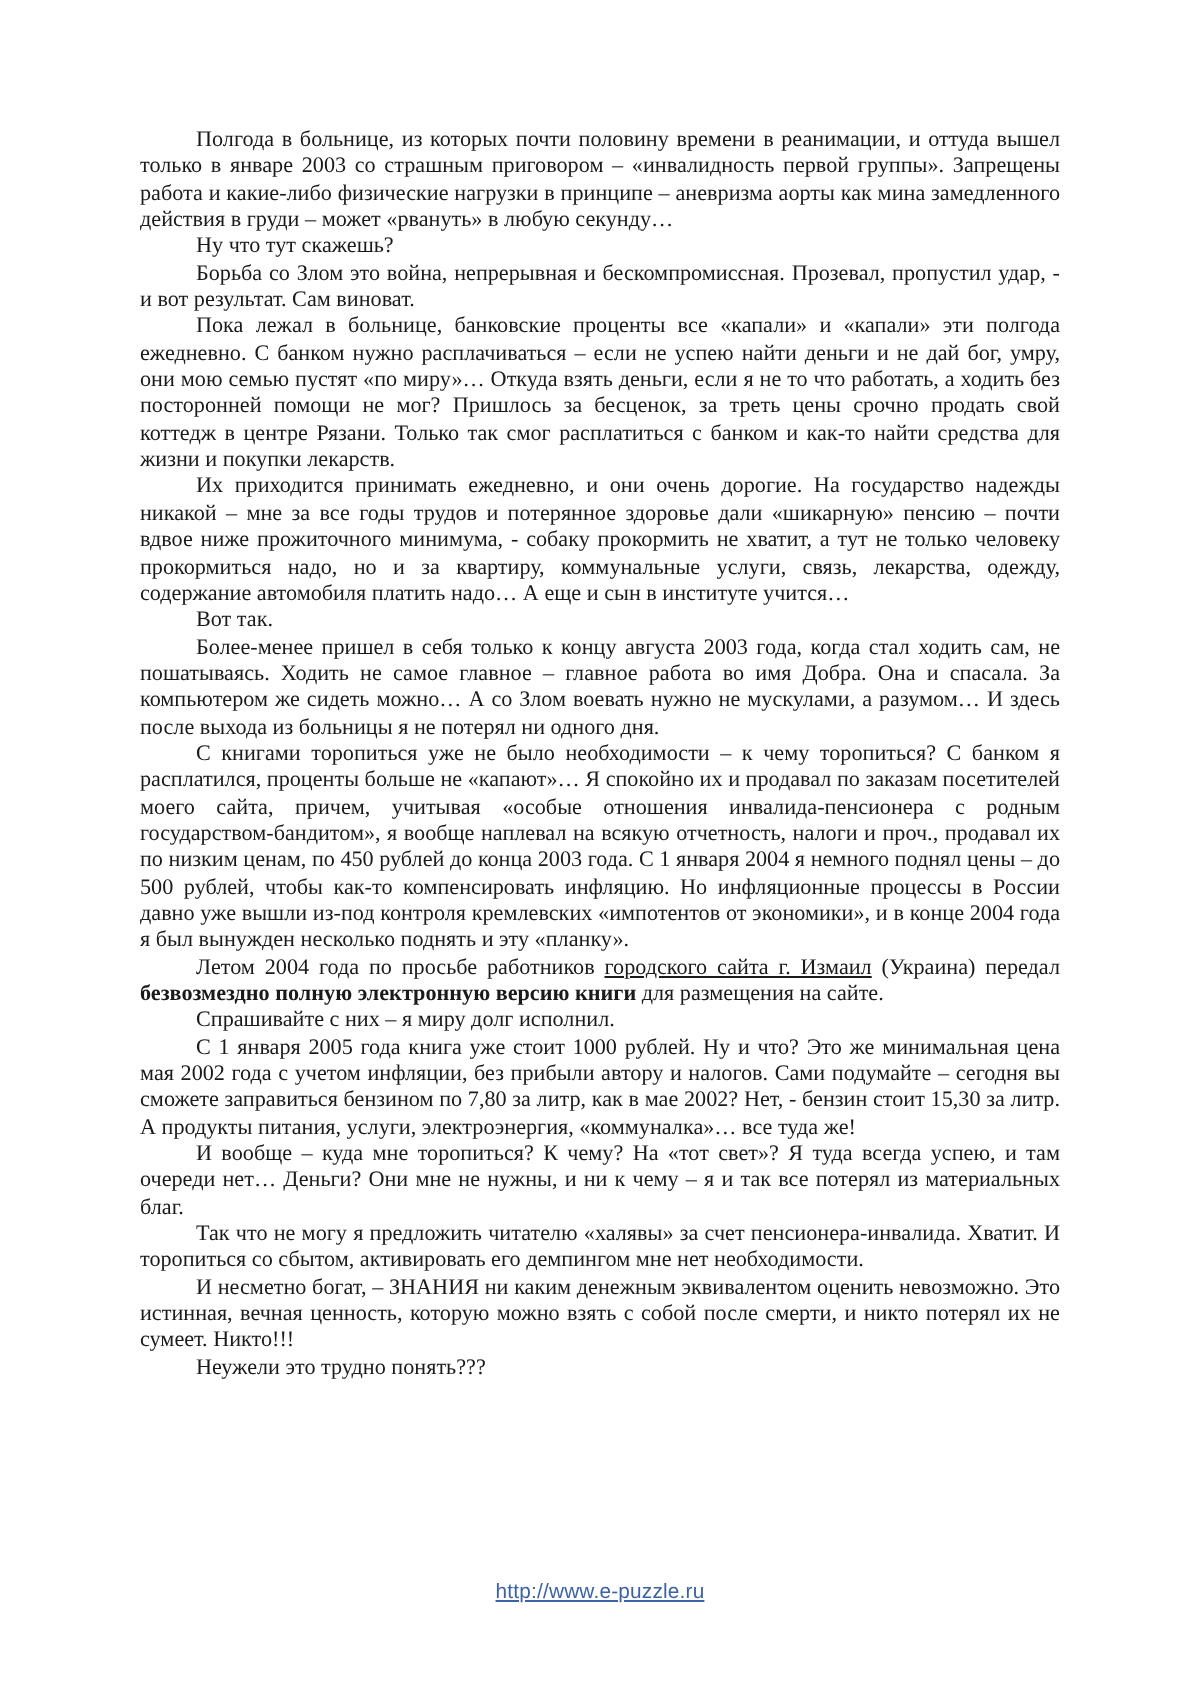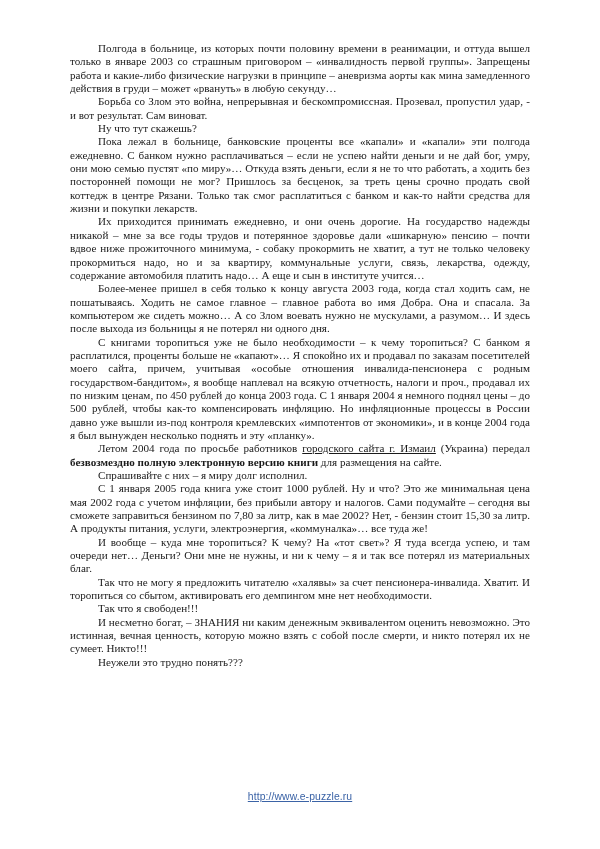--- a/index.html
+++ b/index.html
@@ -17,21 +17,21 @@
     width: 600px;
     height: 849px;
     margin: 0;
     background: #ffffff;
     overflow: hidden;
     box-sizing: border-box;
   }
   .doc-body {
     position: absolute;
     left: 70px;
-    top: 42px;
+    top: 64px;
     width: 460px;
   }
   .para {
     margin: 0;
     padding: 0;
     font-size: 11.1px;
     line-height: 13.35px;
     text-align: justify;
     text-justify: inter-word;
     text-indent: 28px;
@@ -67,36 +67,36 @@
   }
 </style>
 </head>
 <body>
 
 <div class="page">
 
   <div class="doc-body">
 
     <p class="para">Полгода в больнице, из которых почти половину времени в реанимации, и оттуда вышел только в январе 2003 со страшным приговором – «инвалидность первой группы». Запрещены работа и какие-либо физические нагрузки в принципе – аневризма аорты как мина замедленного действия в груди – может «рвануть» в любую секунду…</p>
+    <p class="para">Ну что тут скажешь?</p>
     <p class="para">Борьба со Злом это война, непрерывная и бескомпромиссная. Прозевал, пропустил удар, - и вот результат. Сам виноват.</p>
-    <p class="para">Ну что тут скажешь?</p>
     <p class="para">Пока лежал в больнице, банковские проценты все «капали» и «капали» эти полгода ежедневно. С банком нужно расплачиваться – если не успею найти деньги и не дай бог, умру, они мою семью пустят «по миру»… Откуда взять деньги, если я не то что работать, а ходить без посторонней помощи не мог? Пришлось за бесценок, за треть цены срочно продать свой коттедж в центре Рязани. Только так смог расплатиться с банком и как-то найти средства для жизни и покупки лекарств.</p>
     <p class="para">Их приходится принимать ежедневно, и они очень дорогие. На государство надежды никакой – мне за все годы трудов и потерянное здоровье дали «шикарную» пенсию – почти вдвое ниже прожиточного минимума, - собаку прокормить не хватит, а тут не только человеку прокормиться надо, но и за квартиру, коммунальные услуги, связь, лекарства, одежду, содержание автомобиля платить надо… А еще и сын в институте учится…</p>
+    <p class="para">Вот так.</p>
     <p class="para">Более-менее пришел в себя только к концу августа 2003 года, когда стал ходить сам, не пошатываясь. Ходить не самое главное – главное работа во имя Добра. Она и спасала. За компьютером же сидеть можно… А со Злом воевать нужно не мускулами, а разумом… И здесь после выхода из больницы я не потерял ни одного дня.</p>
     <p class="para">С книгами торопиться уже не было необходимости – к чему торопиться? С банком я расплатился, проценты больше не «капают»… Я спокойно их и продавал по заказам посетителей моего сайта, причем, учитывая «особые отношения инвалида-пенсионера с родным государством-бандитом», я вообще наплевал на всякую отчетность, налоги и проч., продавал их по низким ценам, по 450 рублей до конца 2003 года. С 1 января 2004 я немного поднял цены – до 500 рублей, чтобы как-то компенсировать инфляцию. Но инфляционные процессы в России давно уже вышли из-под контроля кремлевских «импотентов от экономики», и в конце 2004 года я был вынужден несколько поднять и эту «планку».</p>
 
     <p class="para">
       <span>Летом 2004 года по просьбе работников </span><a class="inline-link" href="#">городского сайта г. Измаил</a><span> (Украина) передал </span><span class="bold">безвозмездно полную электронную версию книги</span><span> для размещения на сайте.</span>
     </p>
 
     <p class="para">Спрашивайте с них – я миру долг исполнил.</p>
     <p class="para">С 1 января 2005 года книга уже стоит 1000 рублей. Ну и что? Это же минимальная цена мая 2002 года с учетом инфляции, без прибыли автору и налогов. Сами подумайте – сегодня вы сможете заправиться бензином по 7,80 за литр, как в мае 2002? Нет, - бензин стоит 15,30 за литр. А продукты питания, услуги, электроэнергия, «коммуналка»… все туда же!</p>
     <p class="para">И вообще – куда мне торопиться? К чему? На «тот свет»? Я туда всегда успею, и там очереди нет… Деньги? Они мне не нужны, и ни к чему – я и так все потерял из материальных благ.</p>
     <p class="para">Так что не могу я предложить читателю «халявы» за счет пенсионера-инвалида. Хватит. И торопиться со сбытом, активировать его демпингом мне нет необходимости.</p>
-    <p class="para">Так что я свободен!!!</p>
     <p class="para">И несметно богат, – ЗНАНИЯ ни каким денежным эквивалентом оценить невозможно. Это истинная, вечная ценность, которую можно взять с собой после смерти, и никто потерял их не сумеет. Никто!!!</p>
     <p class="para">Неужели это трудно понять???</p>
 
   </div>
 
   <div class="footer">
     <a class="footer-url" href="#">http://www.e-puzzle.ru</a>
   </div>
 
 </div>

